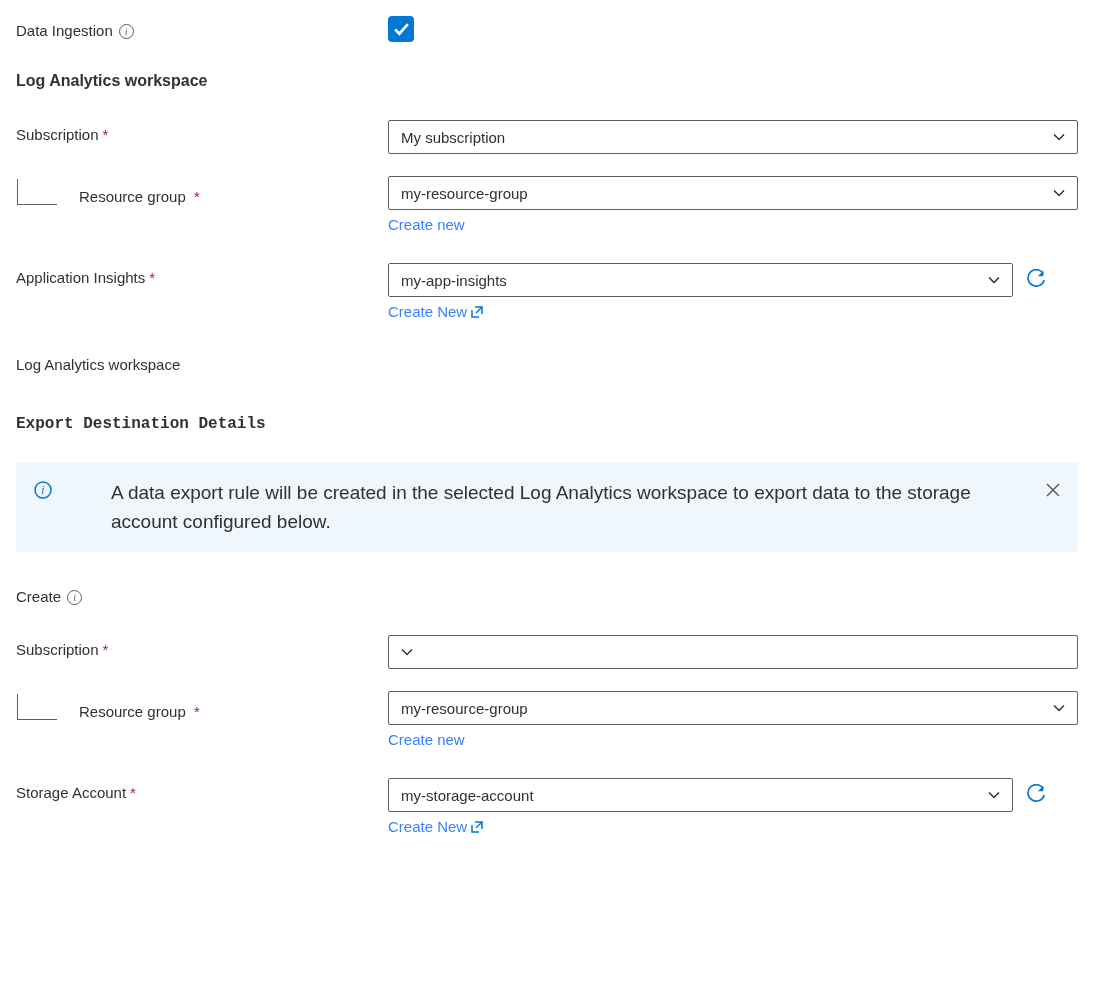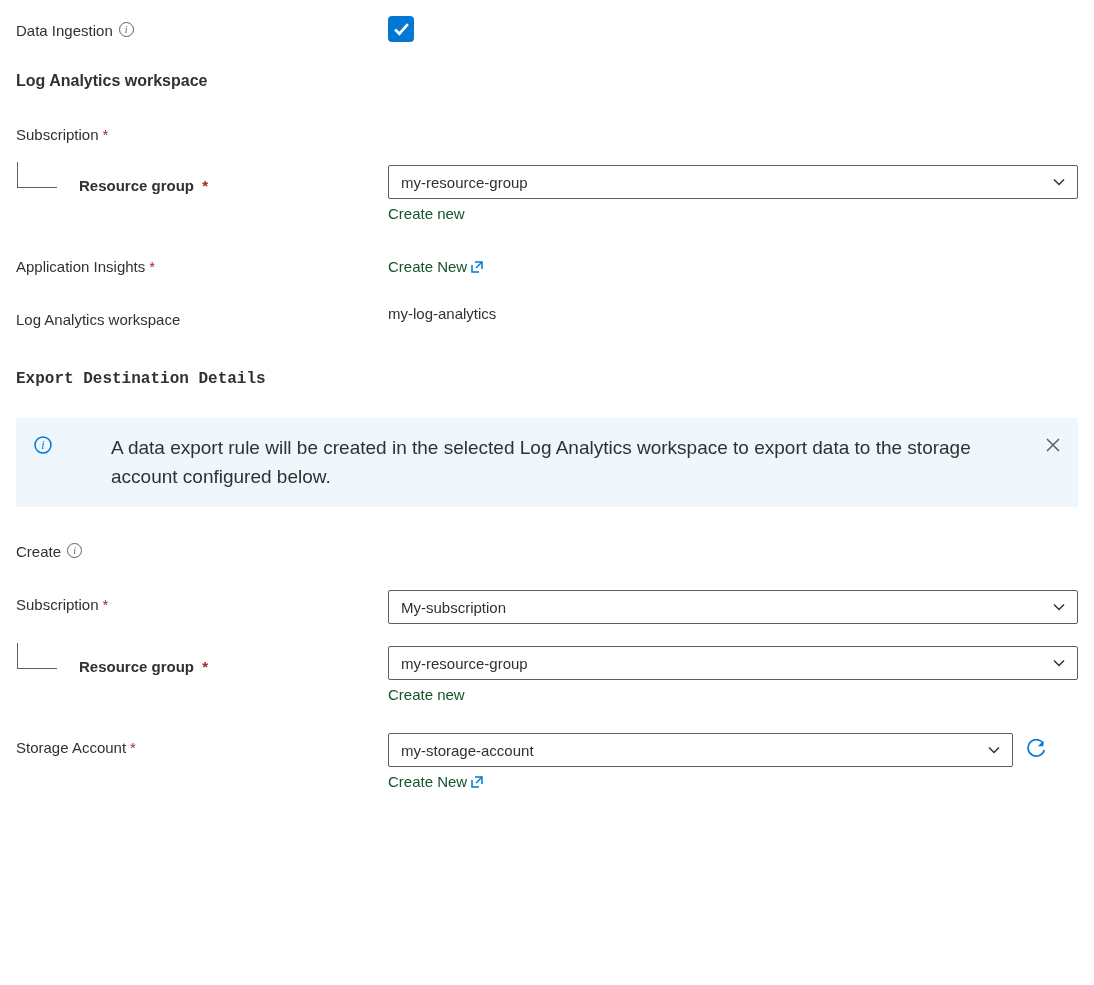--- a/index.html
+++ b/index.html
@@ -13,21 +13,21 @@
   }
   .form-row {
     display: flex;
     align-items: flex-start;
     margin-bottom: 30px;
   }
   .label-col {
     width: 372px;
     flex-shrink: 0;
     display: flex;
-    align-items: flex-start;
+    align-items: flex-end;
     padding-top: 6px;
     font-size: 15px;
   }
   .label-col .req { color: #a4262c; margin-left: 4px; }
   .control-col { flex: 1; }
   .section-heading {
     font-weight: 600;
     font-size: 16px;
     margin: 30px 0 30px 0;
   }
@@ -69,33 +69,33 @@
     font-size: 15px;
     color: #323130;
     position: relative;
   }
   .dropdown-text { flex: 1; text-align: left; }
   .chevron-down {
     width: 12px; height: 12px;
     stroke: #323130; stroke-width: 1.5;
     fill: none;
   }
-  .indent-wrap { display: flex; align-items: center; font-weight: bold; }
+  .indent-wrap { display: flex; align-items: flex-end; }
   .indent-line {
     width: 40px;
     height: 26px;
     border-left: 1px solid #605e5c;
     border-bottom: 1px solid #605e5c;
     margin-top: -10px;
     margin-left: 1px;
     margin-right: 22px;
     flex-shrink: 0;
   }
   .link {
-    color: #14532d;
+    color: #3b82f6;
     cursor: pointer;
     font-size: 15px;
     margin-top: 6px;
     display: inline-flex;
     align-items: center;
   }
   .ext-icon {
     width: 12px; height: 12px;
     margin-left: 4px;
     stroke: #0078d4;
@@ -169,20 +169,28 @@
     </div>
   </div>
 </div>
 
 <div class="section-heading">Log Analytics workspace</div>
 
 <div class="form-row">
   <div class="label-col">
     <span>Subscription</span>
     <span class="req">*</span>
+  </div>
+  <div class="control-col">
+    <div class="dropdown">
+      <span class="dropdown-text">My subscription</span>
+      <svg class="chevron-down" viewBox="0 0 12 12">
+          <path d="M1 3.5 L6 8.5 L11 3.5"></path>
+        </svg>
+    </div>
   </div>
 </div>
 
 <div class="form-row" style="margin-top:-8px;">
   <div class="label-col" style="padding-top:0; align-items:flex-start;">
     <div class="indent-wrap">
       <div class="indent-line"></div>
       <div style="padding-top:12px;">
         <span>Resource group</span>
         <span class="req">*</span>
@@ -199,37 +207,46 @@
     <div class="link">Create new</div>
   </div>
 </div>
 
 <div class="form-row">
   <div class="label-col">
     <span>Application Insights</span>
     <span class="req">*</span>
   </div>
   <div class="control-col">
+    <div class="control-row-inner">
+      <div class="dropdown ai-dropdown">
+        <span class="dropdown-text">my-app-insights</span>
+        <svg class="chevron-down" viewBox="0 0 12 12">
+            <path d="M1 3.5 L6 8.5 L11 3.5"></path>
+          </svg>
+      </div>
+      <svg class="refresh-btn" viewBox="0 0 24 24">
+        <path d="M20 5 A9 9 0 1 0 21 12"></path>
+        <path d="M20 2 L20 8 L14 8" fill="#0078d4" stroke="none"></path>
+      </svg>
+    </div>
     <div class="link">
       <span>Create New</span>
       <svg class="ext-icon" viewBox="0 0 12 12">
         <path d="M4 1 H11 V8"></path>
           <path d="M11 1 L5 7"></path>
           <path d="M8 11 H1 V4"></path>
       </svg>
     </div>
   </div>
 </div>
 
 <div class="form-row">
   <div class="label-col">
     <span>Log Analytics workspace</span>
-  </div>
-  <div class="control-col">
-    <div class="static-value">my-log-analytics</div>
   </div>
 </div>
 
 <div class="section-heading" style="margin-top:42px;font-family:Liberation Mono, monospace;">Export Destination Details</div>
 
 <div class="info-banner">
   <svg class="info-banner-icon" viewBox="0 0 18 18">
     <circle cx="9" cy="9" r="8"></circle>
     <text x="9" y="13" text-anchor="middle">i</text>
   </svg>
@@ -246,21 +263,20 @@
   </div>
 </div>
 
 <div class="form-row">
   <div class="label-col">
     <span>Subscription</span>
     <span class="req">*</span>
   </div>
   <div class="control-col">
     <div class="dropdown">
-      <span class="dropdown-text">My-subscription</span>
       <svg class="chevron-down" viewBox="0 0 12 12">
           <path d="M1 3.5 L6 8.5 L11 3.5"></path>
         </svg>
     </div>
   </div>
 </div>
 
 <div class="form-row" style="margin-top:-8px;">
   <div class="label-col" style="padding-top:0; align-items:flex-start;">
     <div class="indent-wrap">

